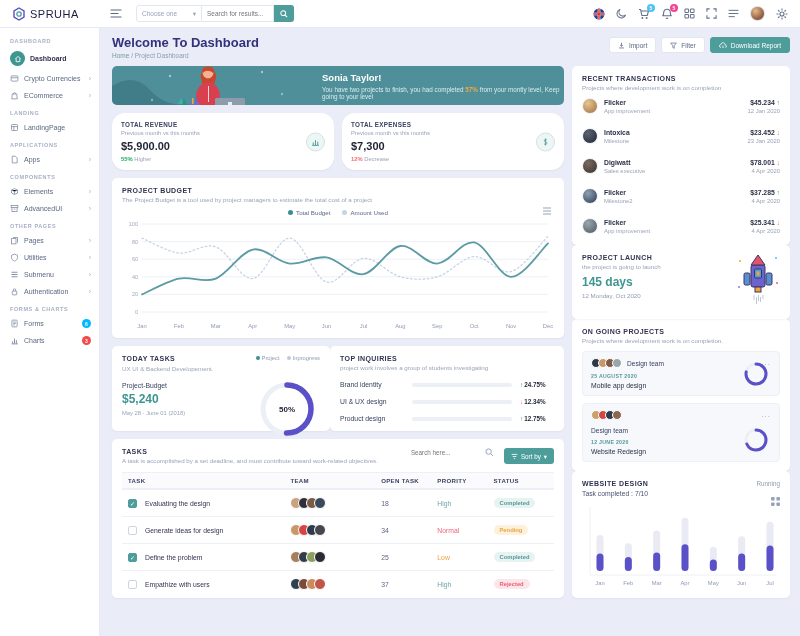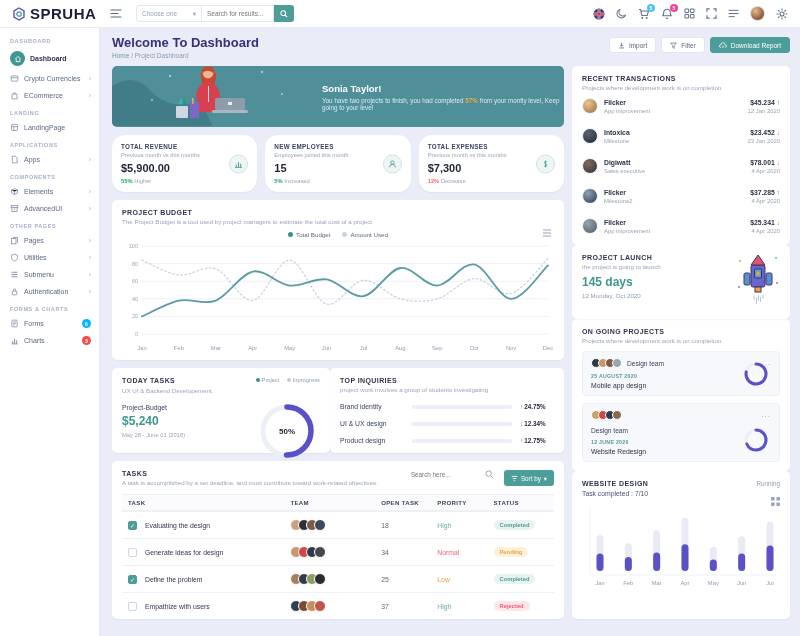--- a/index.html
+++ b/index.html
@@ -3,21 +3,21 @@
 <meta charset="utf-8">
 <style>
   * { margin:0; padding:0; box-sizing:border-box; }
   html,body { width:800px; height:636px; overflow:hidden; }
   body { font-family:"Liberation Sans",sans-serif; background:#eaedf7; color:#323251; }
   svg { display:block; }
 
   
   .header { position:fixed; top:0; left:0; right:0; height:28px; background:#fff; border-bottom:1px solid #e7eaf6; display:flex; align-items:center; z-index:20; }
   .logo-area { width:100px; flex:0 0 100px; display:flex; align-items:center; gap:4px; padding-left:12px; }
-  .logo-text { font-size:15px; font-weight:bold; letter-spacing:.5px; color:#1c1d3e; }
+  .logo-text { font-size:11px; font-weight:normal; letter-spacing:.5px; color:#1c1d3e; }
   .hamburger { margin-left:10px; cursor:pointer; color:#596882; }
   .hd-select { margin-left:14px; width:66px; height:17px; border:1px solid #e2e6f1; border-radius:3px 0 0 3px; display:flex; align-items:center; justify-content:space-between; padding:0 5px; font-size:6.5px; color:#97a3b9; background:#fff; cursor:pointer; }
   .hd-search { display:flex; align-items:center; height:17px; }
   .hd-search input { width:72px; height:17px; border:1px solid #e2e6f1; border-left:none; padding:0 5px; font-size:6.5px; color:#97a3b9; outline:none; font-family:inherit; }
   .hd-search button { width:20px; height:17px; border:none; background:#4d9d9a; color:#fff; border-radius:0 3px 3px 0; display:flex; align-items:center; justify-content:center; cursor:pointer; }
   .hd-right { margin-left:auto; display:flex; align-items:center; gap:11px; padding-right:12px; color:#64708c; }
   .hd-icon { position:relative; cursor:pointer; display:flex; align-items:center; }
   .badge-dot { position:absolute; top:-4px; right:-5px; min-width:8px; height:8px; border-radius:50%; color:#fff; font-size:5px; font-weight:bold; display:flex; align-items:center; justify-content:center; }
   .badge-cart { background:#4ec2f0; }
   .badge-bell { background:#f54394; }
@@ -42,21 +42,21 @@
   .head-actions { display:flex; gap:5px; margin-top:2px; }
   .btn { height:16px; display:flex; align-items:center; gap:4px; padding:0 8px; border-radius:3px; font-size:6.5px; cursor:pointer; border:1px solid #e2e6f1; background:#fff; color:#5b6783; font-family:inherit; }
   .btn.primary { background:#4d9d9a; border-color:#4d9d9a; color:#fff; }
 
   .columns { display:flex; gap:8px; }
   .col-left { flex:0 0 452px; width:452px; display:flex; flex-direction:column; gap:8px; }
   .col-right { flex:1; display:flex; flex-direction:column; gap:0; }
   .card { background:#fff; border-radius:5px; box-shadow:0 1px 2px rgba(60,70,120,.06); }
 
   
-  .banner { height:61px; background:#4e8f9a; border-radius:5px; position:relative; overflow:hidden; display:flex; align-items:center; }
+  .banner { height:39px; background:#4e8f9a; border-radius:5px; position:relative; overflow:hidden; display:flex; align-items:center; }
   .banner-illu { position:absolute; left:0; top:-6px; }
   .banner-text { margin-left:210px; color:#fff; }
   .banner-title { font-size:9.5px; font-weight:bold; margin-bottom:3px; }
   .banner-msg { font-size:6.3px; color:#dcebee; }
   .banner-msg .hl { color:#f5a93c; font-weight:bold; }
 
   
   .stats-row { display:flex; gap:8px; }
   .stat-card { flex:1; padding:8px 9px; position:relative;border-radius:13px; }
   .stat-title { font-size:6.3px; font-weight:bold; letter-spacing:.3px; color:#39425f; }
@@ -447,32 +447,20 @@
 
       <div class="stats-row">
         <div class="card stat-card">
           <div class="stat-title">TOTAL REVENUE</div>
           <div class="stat-sub">Previous month vs this months</div>
           <div class="stat-value">$5,900.00</div>
           <div class="stat-foot"><b class="d-green">55%</b><span> Higher</span></div>
           <div class="stat-ic">
             <svg width="9" height="9" viewBox="0 0 12 12">
                 <path d="M1.5 10.5h9M3 10V6.5M6 10V3.5M9 10V5.5" stroke="#4d9d9a" stroke-width="1.3"></path>
-              </svg>
-          </div>
-        </div>
-        <div class="card stat-card">
-          <div class="stat-title">NEW EMPLOYEES</div>
-          <div class="stat-sub">Employees joined this month</div>
-          <div class="stat-value">15</div>
-          <div class="stat-foot"><b class="d-green">5%</b><span> Increased</span></div>
-          <div class="stat-ic">
-            <svg width="9" height="9" viewBox="0 0 12 12">
-                <circle cx="6" cy="4" r="2.2" fill="none" stroke="#4d9d9a" stroke-width="1.2"></circle>
-                <path d="M2 10.5a4 4 0 0 1 8 0" fill="none" stroke="#4d9d9a" stroke-width="1.2"></path>
               </svg>
           </div>
         </div>
         <div class="card stat-card">
           <div class="stat-title">TOTAL EXPENSES</div>
           <div class="stat-sub">Previous month vs this months</div>
           <div class="stat-value">$7,300</div>
           <div class="stat-foot"><b class="d-red">12%</b><span> Decrease</span></div>
           <div class="stat-ic">
             <svg width="9" height="9" viewBox="0 0 12 12">

